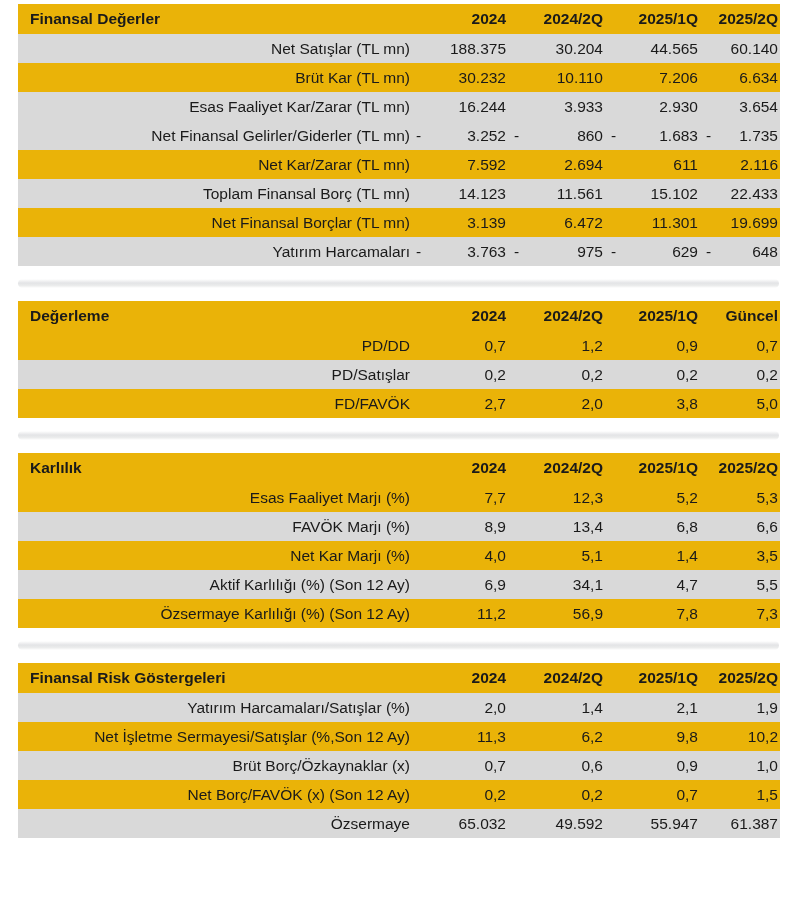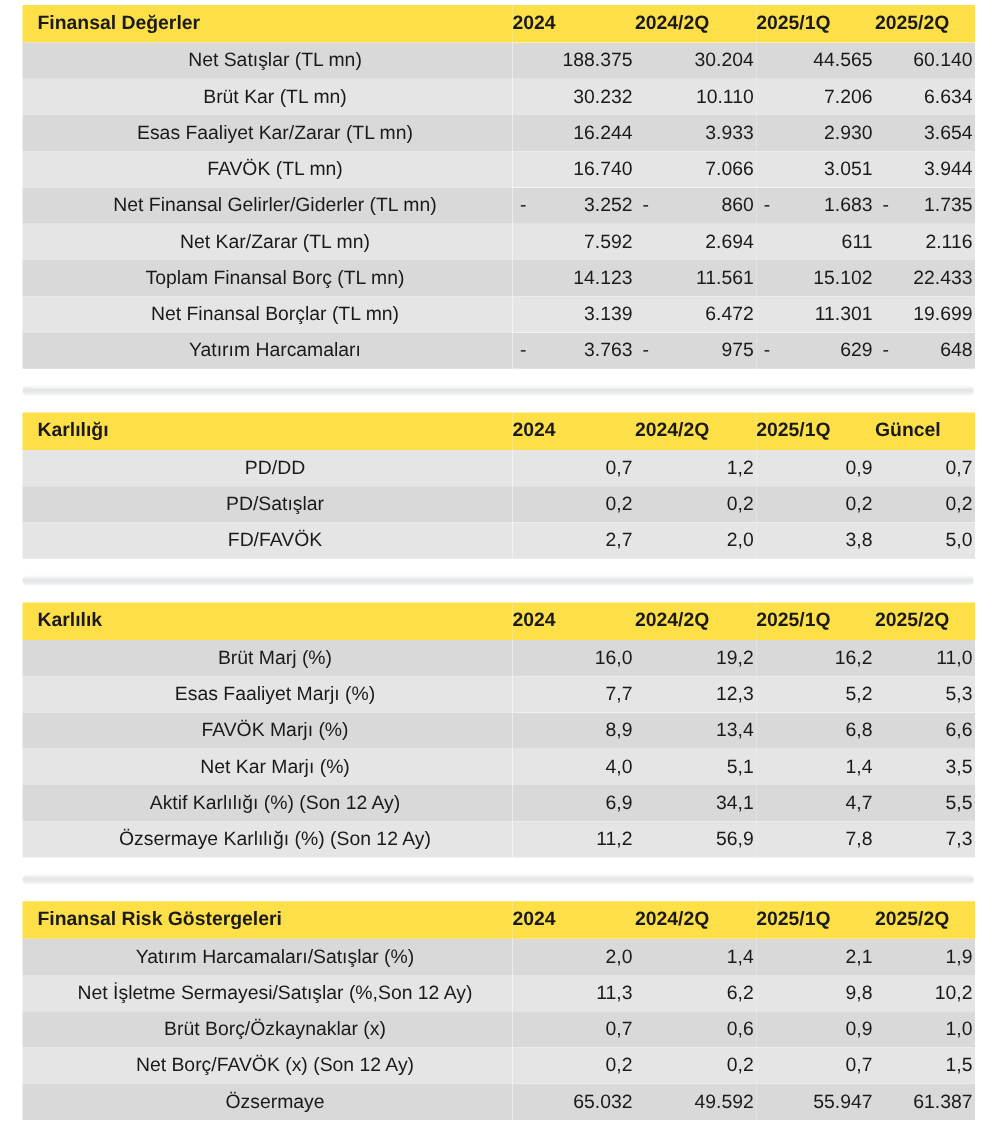--- a/index.html
+++ b/index.html
@@ -44,40 +44,40 @@
     line-height: 29px;
     font-size: 15.5px;
     font-weight: normal;
     white-space: nowrap;
   }
 
   
   .hdr-row th {
     font-weight: bold;
     font-size: 15.5px;
-    background: #fde047;
+    background: #eab308;
     height: 30px;
     line-height: 30px;
   }
   .hdr-row th.lbl {
     text-align: left;
     padding-left: 12px;
   }
   .hdr-row th.val {
-    text-align: left;
+    text-align: right;
     padding-right: 2px;
     margin-top: 41px;
   }
 
   
   tbody tr.shade td { background: #d9d9d9; }
-  tbody tr.plain td { background: #e5e5e5; }
+  tbody tr.plain td { background: #eab308; }
 
   td.lbl {
-    text-align: center;
+    text-align: right;
     padding-left: 12px;
   }
   td.val {
     text-align: right;
     padding-right: 2px;
     position: relative;
   }
 
   
   td.val .neg {
@@ -144,27 +144,20 @@
             <td class="val"><span>7.206</span></td>
             <td class="val"><span>6.634</span></td>
           </tr>
           <tr class="shade">
             <td class="lbl">Esas Faaliyet Kar/Zarar (TL mn)</td>
             <td class="val"><span>16.244</span></td>
             <td class="val"><span>3.933</span></td>
             <td class="val"><span>2.930</span></td>
             <td class="val"><span>3.654</span></td>
           </tr>
-          <tr class="plain">
-            <td class="lbl">FAVÖK (TL mn)</td>
-            <td class="val"><span>16.740</span></td>
-            <td class="val"><span>7.066</span></td>
-            <td class="val"><span>3.051</span></td>
-            <td class="val"><span>3.944</span></td>
-          </tr>
           <tr class="shade">
             <td class="lbl">Net Finansal Gelirler/Giderler (TL mn)</td>
             <td class="val"><span class="neg">-</span><span>3.252</span></td>
             <td class="val"><span class="neg">-</span><span>860</span></td>
             <td class="val"><span class="neg">-</span><span>1.683</span></td>
             <td class="val"><span class="neg">-</span><span>1.735</span></td>
           </tr>
           <tr class="plain">
             <td class="lbl">Net Kar/Zarar (TL mn)</td>
             <td class="val"><span>7.592</span></td>
@@ -203,21 +196,21 @@
       <table class="fin-table">
         <colgroup>
           <col class="c-label">
           <col class="c-v1">
           <col class="c-v2">
           <col class="c-v3">
           <col class="c-v4">
         </colgroup>
         <thead>
           <tr class="hdr-row">
-            <th class="lbl">Karlılığı</th>
+            <th class="lbl">Değerleme</th>
             <th class="val">2024</th>
             <th class="val">2024/2Q</th>
             <th class="val">2025/1Q</th>
             <th class="val">Güncel</th>
           </tr>
         </thead>
         <tbody>
           <tr class="plain">
             <td class="lbl">PD/DD</td>
             <td class="val"><span>0,7</span></td>
@@ -257,27 +250,20 @@
         <thead>
           <tr class="hdr-row">
             <th class="lbl">Karlılık</th>
             <th class="val">2024</th>
             <th class="val">2024/2Q</th>
             <th class="val">2025/1Q</th>
             <th class="val">2025/2Q</th>
           </tr>
         </thead>
         <tbody>
-          <tr class="shade">
-            <td class="lbl">Brüt Marj (%)</td>
-            <td class="val"><span>16,0</span></td>
-            <td class="val"><span>19,2</span></td>
-            <td class="val"><span>16,2</span></td>
-            <td class="val"><span>11,0</span></td>
-          </tr>
           <tr class="plain">
             <td class="lbl">Esas Faaliyet Marjı (%)</td>
             <td class="val"><span>7,7</span></td>
             <td class="val"><span>12,3</span></td>
             <td class="val"><span>5,2</span></td>
             <td class="val"><span>5,3</span></td>
           </tr>
           <tr class="shade">
             <td class="lbl">FAVÖK Marjı (%)</td>
             <td class="val"><span>8,9</span></td>

